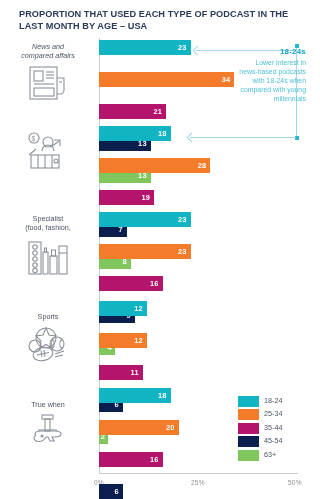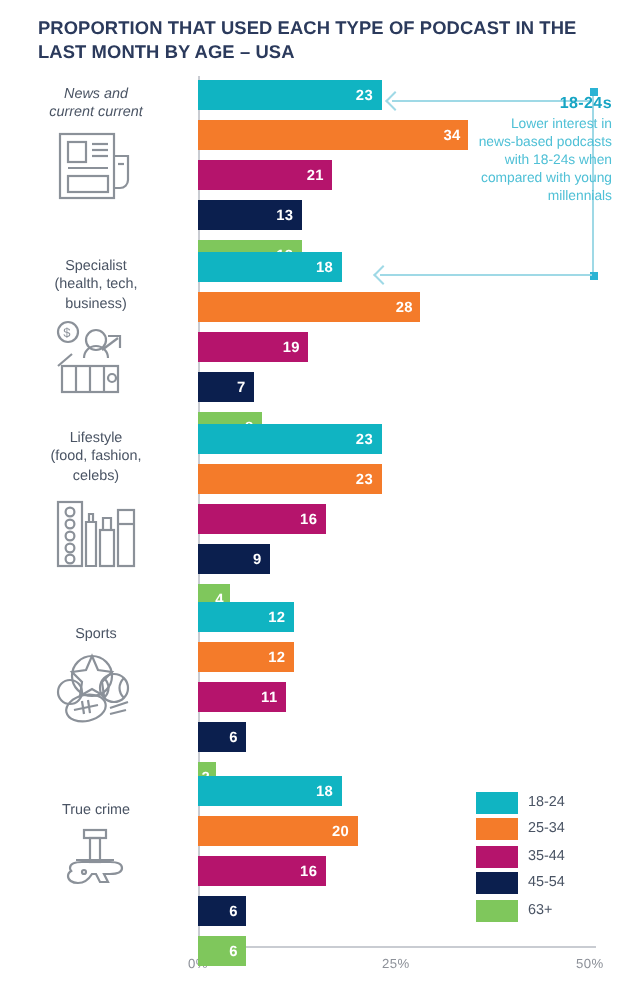--- a/index.html
+++ b/index.html
@@ -79,21 +79,21 @@
     justify-content: center;
   }
   .bars {
     position: absolute;
     left: 99px;
     top: 0;
   }
   .bar {
     position: relative;
     height: 15px;
-    margin-bottom: 5px;
+    margin-bottom: 17px;
     display: flex;
     align-items: center;
     justify-content: flex-end;
   }
   .bar-value {
     font-size: 7.4px;
     font-weight: bold;
     color: #ffffff;
     padding-right: 4px;
     letter-spacing: 0.2px;
@@ -189,21 +189,21 @@
 <div class="axis-line axis-h"></div>
 <div class="tick-label tick-0">0%</div>
 <div class="tick-label tick-25">25%</div>
 <div class="tick-label tick-50">50%</div>
 
 <div id="groups-root">
     <div class="group" style="top: 40px;">
       <div class="cat-block" style="top: 2px; font-style: italic;">
         <div class="cat-label">
           <div>News and</div>
-          <div>current current</div>
+          <div>compared affairs</div>
         </div>
         <div class="cat-icon">
           <svg width="44" height="38" viewBox="0 0 44 38" fill="none" stroke="#8b9199" stroke-width="1.1">
             <rect x="4" y="3" width="27" height="32"></rect>
             <rect x="8" y="7" width="9" height="10"></rect>
             <line x1="20" y1="8" x2="28" y2="8"></line>
             <line x1="20" y1="11" x2="28" y2="11"></line>
             <line x1="20" y1="14" x2="28" y2="14"></line>
             <line x1="8" y1="20" x2="28" y2="20"></line>
             <rect x="8" y="24" width="20" height="8"></rect>
@@ -225,25 +225,20 @@
         <div class="bar" style="width: 51.74px; background: rgb(11, 31, 78);">
           <span class="bar-value">13</span>
         </div>
         <div class="bar" style="width: 51.74px; background: rgb(127, 199, 92);">
           <span class="bar-value">13</span>
         </div>
       </div>
     </div>
     <div class="group" style="top: 126px;">
       <div class="cat-block" style="top: 2px;">
-        <div class="cat-label">
-          <div>Specialist</div>
-          <div>(health, tech,</div>
-          <div>business)</div>
-        </div>
         <div class="cat-icon">
           <svg width="46" height="40" viewBox="0 0 46 40" fill="none" stroke="#8b9199" stroke-width="1.1">
             <circle cx="9" cy="7" r="5"></circle>
             <text x="6.6" y="9.6" font-size="6.5" fill="#8b9199" stroke="none" font-family="Liberation Sans">$</text>
             <circle cx="23" cy="11" r="5"></circle>
             <path d="M17 20c0-3.4 2.7-6 6-6s6 2.6 6 6"></path>
             <path d="M26 16l8-6"></path>
             <path d="M29 9h6v6"></path>
             <path d="M4 24l7-6"></path>
             <rect x="6" y="24" width="28" height="13"></rect>
@@ -268,23 +263,22 @@
           <span class="bar-value">7</span>
         </div>
         <div class="bar" style="width: 31.84px; background: rgb(127, 199, 92);">
           <span class="bar-value">8</span>
         </div>
       </div>
     </div>
     <div class="group" style="top: 212px;">
       <div class="cat-block" style="top: 2px;">
         <div class="cat-label">
-          <div>Lifestyle</div>
+          <div>Specialist</div>
           <div>(food, fashion,</div>
-          <div>celebs)</div>
         </div>
         <div class="cat-icon">
           <svg width="46" height="42" viewBox="0 0 46 42" fill="none" stroke="#8b9199" stroke-width="1.1">
             <rect x="4" y="6" width="12" height="32"></rect>
             <circle cx="10" cy="11" r="2.2"></circle>
             <circle cx="10" cy="17" r="2.2"></circle>
             <circle cx="10" cy="23" r="2.2"></circle>
             <circle cx="10" cy="29" r="2.2"></circle>
             <circle cx="10" cy="34.5" r="2.2"></circle>
             <path d="M18 16h5v22h-5z"></path>
@@ -349,21 +343,21 @@
           <span class="bar-value">6</span>
         </div>
         <div class="bar tiny" style="width: 9px; background: rgb(127, 199, 92);">
           <span class="bar-value">2</span>
         </div>
       </div>
     </div>
     <div class="group" style="top: 388px;">
       <div class="cat-block" style="top: 12px;">
         <div class="cat-label">
-          <div>True crime</div>
+          <div>True when</div>
         </div>
         <div class="cat-icon">
           <svg width="44" height="42" viewBox="0 0 44 42" fill="none" stroke="#8b9199" stroke-width="1.1">
             <rect x="16" y="3" width="11" height="4"></rect>
             <rect x="19" y="7" width="5" height="12"></rect>
             <path d="M12 18h19"></path>
             <path d="M9 22c0-2.2 3-3 6-3h14c3 0 6 .8 6 3s-3 3-6 3h-3l2 4h-4l-2-4h-2c-1.5 2.5-4 4.5-7 4.5-3 0-5-1.5-5-3.5 0-1.2.8-2.2 2-2.8C9.6 23.6 9 22.9 9 22z"></path>
             <circle cx="16" cy="24" r="1"></circle>
           </svg>
         </div>

